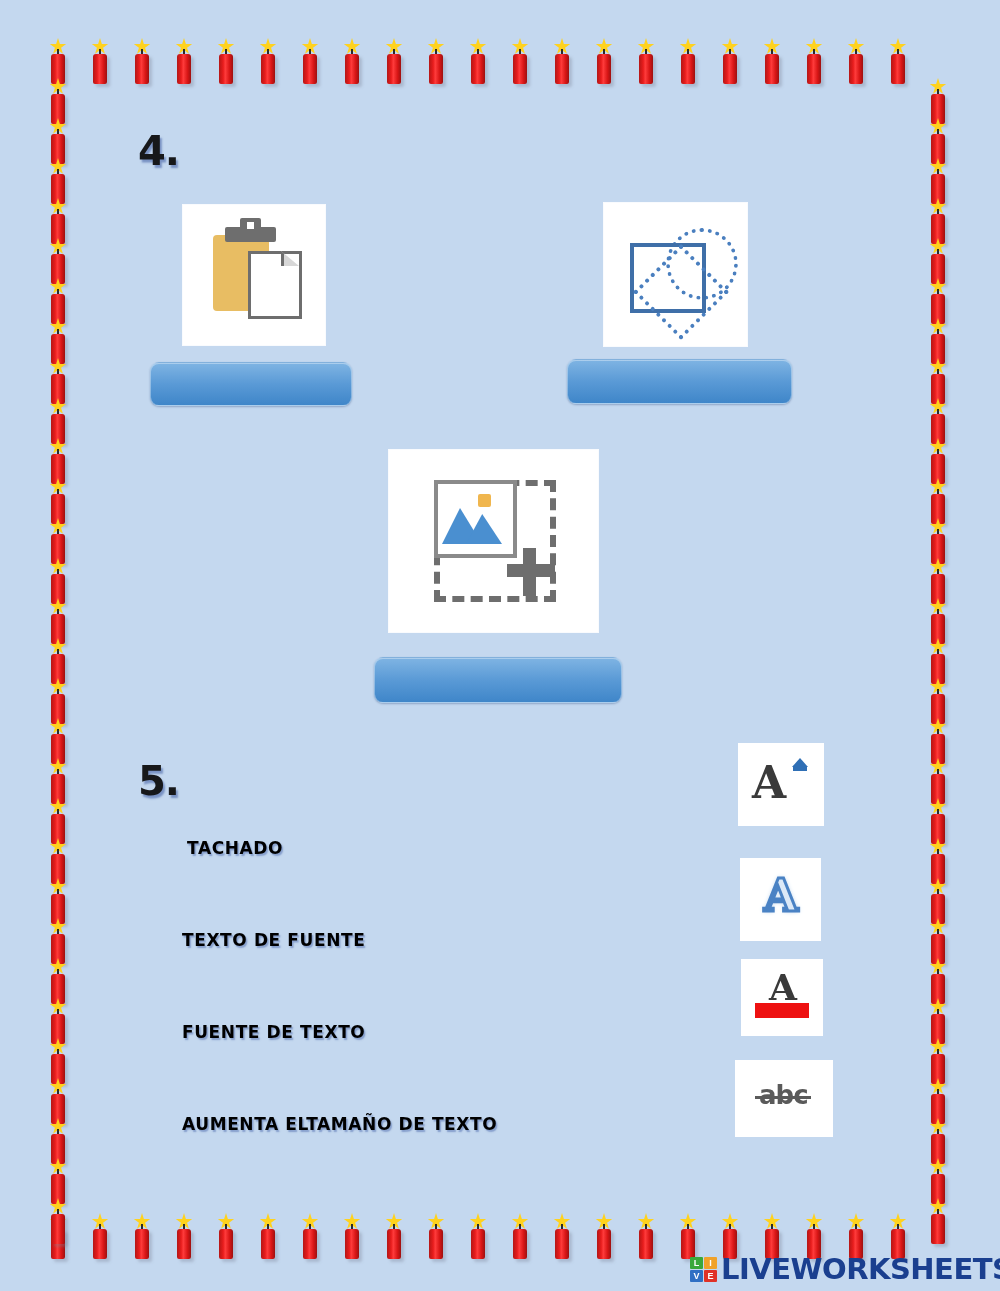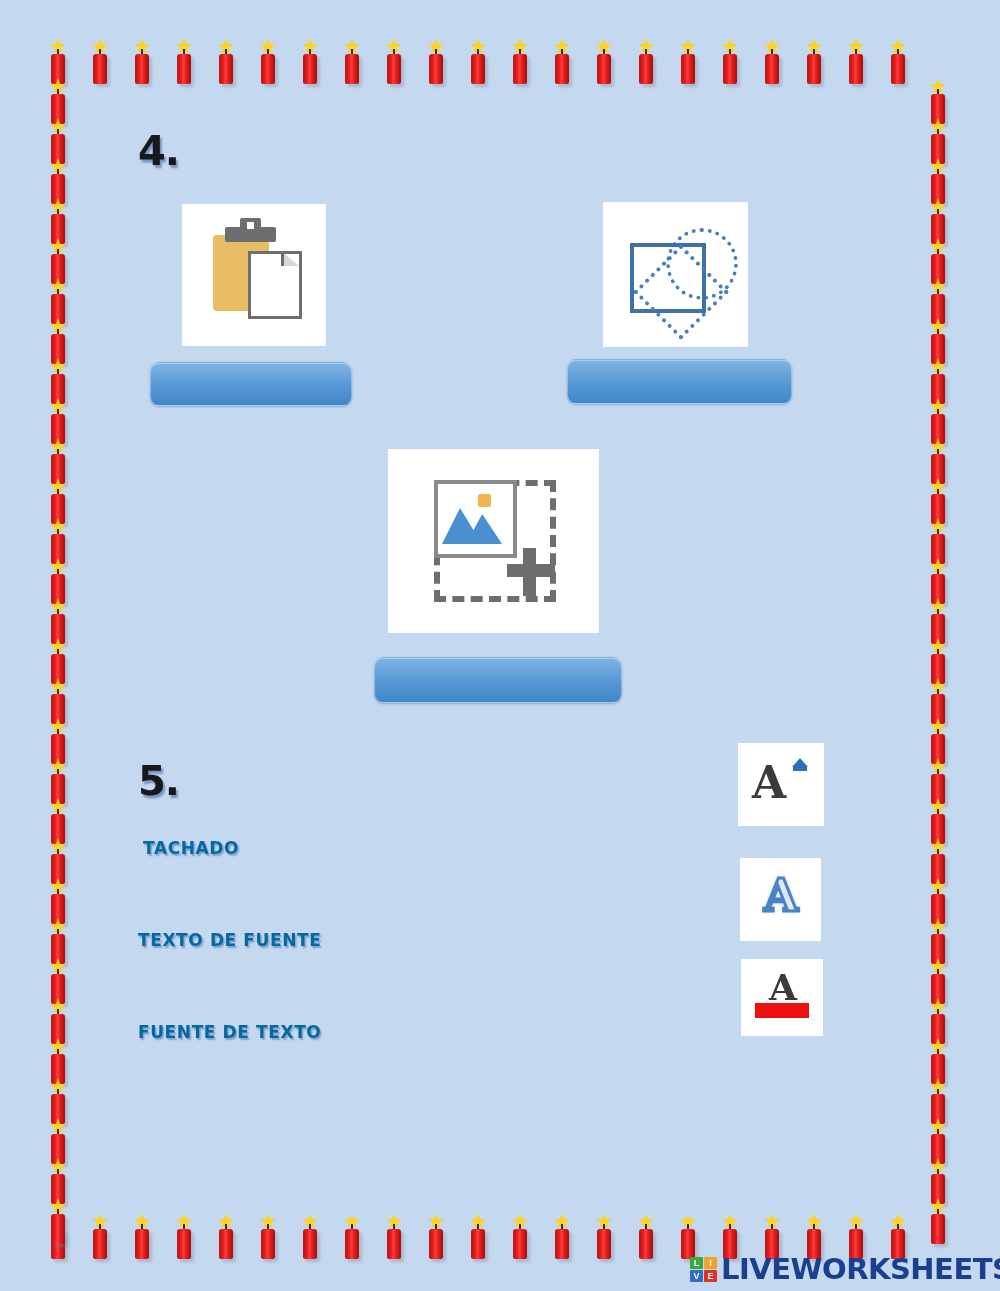--- a/index.html
+++ b/index.html
@@ -62,25 +62,26 @@
     box-shadow:0 1px 2px rgba(40,70,120,0.35), inset 0 1px 0 rgba(255,255,255,0.35);
     border:1px solid rgba(255,255,255,0.35);
   }
   .ans-4a{left:150px;top:362px;width:200px;height:42px;}
   .ans-4b{left:567px;top:359px;width:223px;height:43px;}
   .ans-4c{left:374px;top:657px;width:246px;height:44px;}
 
   
   .lbl{
     position:absolute;
-    font-size:17px;font-weight:bold;color:#0369a1;
+    font-size:17px;font-weight:bold;color:#000000;
     letter-spacing:0.6px;
     text-shadow:1.5px 2px 1.5px rgba(70,100,170,0.5);
     font-family:"DejaVu Sans", sans-serif;
     white-space:nowrap;
+    margin-left:44px;
   }
   .lbl-0{left:143px;top:838px;}
   .lbl-1{left:138px;top:930px;}
   .lbl-2{left:138px;top:1022px;}
   .lbl-3{left:138px;top:1114px;}
 
   
   .tile5{position:absolute;background:#ffffff;}
   .t5-0{left:738px;top:743px;width:86px;height:83px;}
   .t5-1{left:740px;top:858px;width:81px;height:83px;}
@@ -698,20 +699,21 @@
         <div class="cr-mark-v"></div>
       </div>
     </div>
     <div class="ansbox ans-4c"></div>
 
     <div class="qnum q5">5.</div>
 
     <div class="lbl lbl-0">TACHADO</div>
     <div class="lbl lbl-1">TEXTO DE FUENTE</div>
     <div class="lbl lbl-2">FUENTE DE TEXTO</div>
+    <div class="lbl lbl-3">AUMENTA ELTAMAÑO DE TEXTO</div>
 
     <div class="tile5 t5-0">
       <div class="ic">
         <div class="a-letter" style="left:14px;top:18px;">A</div>
         <div class="a-arrow" style="left:54px;top:15px;"></div>
         <div class="a-arrow-stem" style="left:55px;top:24px;"></div>
       </div>
     </div>
 
     <div class="tile5 t5-1">
@@ -720,20 +722,26 @@
       </div>
     </div>
 
     <div class="tile5 t5-2">
       <div class="ic">
         <div class="a-fc" style="left:28px;top:10px;">A</div>
         <div class="a-bar" style="left:14px;top:44px;width:54px;height:15px;"></div>
       </div>
     </div>
 
+    <div class="tile5 t5-3">
+      <div class="ic">
+        <div class="abc" style="left:24px;top:22px;">abc</div>
+        <div class="abc-line" style="left:20px;top:36px;width:56px;"></div>
+      </div>
+    </div>
 
     <div class="logo">
       <div class="logo-grid">
         <div class="lg-cell lg-l">L</div>
         <div class="lg-cell lg-i">I</div>
         <div class="lg-cell lg-v">V</div>
         <div class="lg-cell lg-e">E</div>
       </div>
       <div class="logo-text">LIVEWORKSHEETS</div>
     </div>

